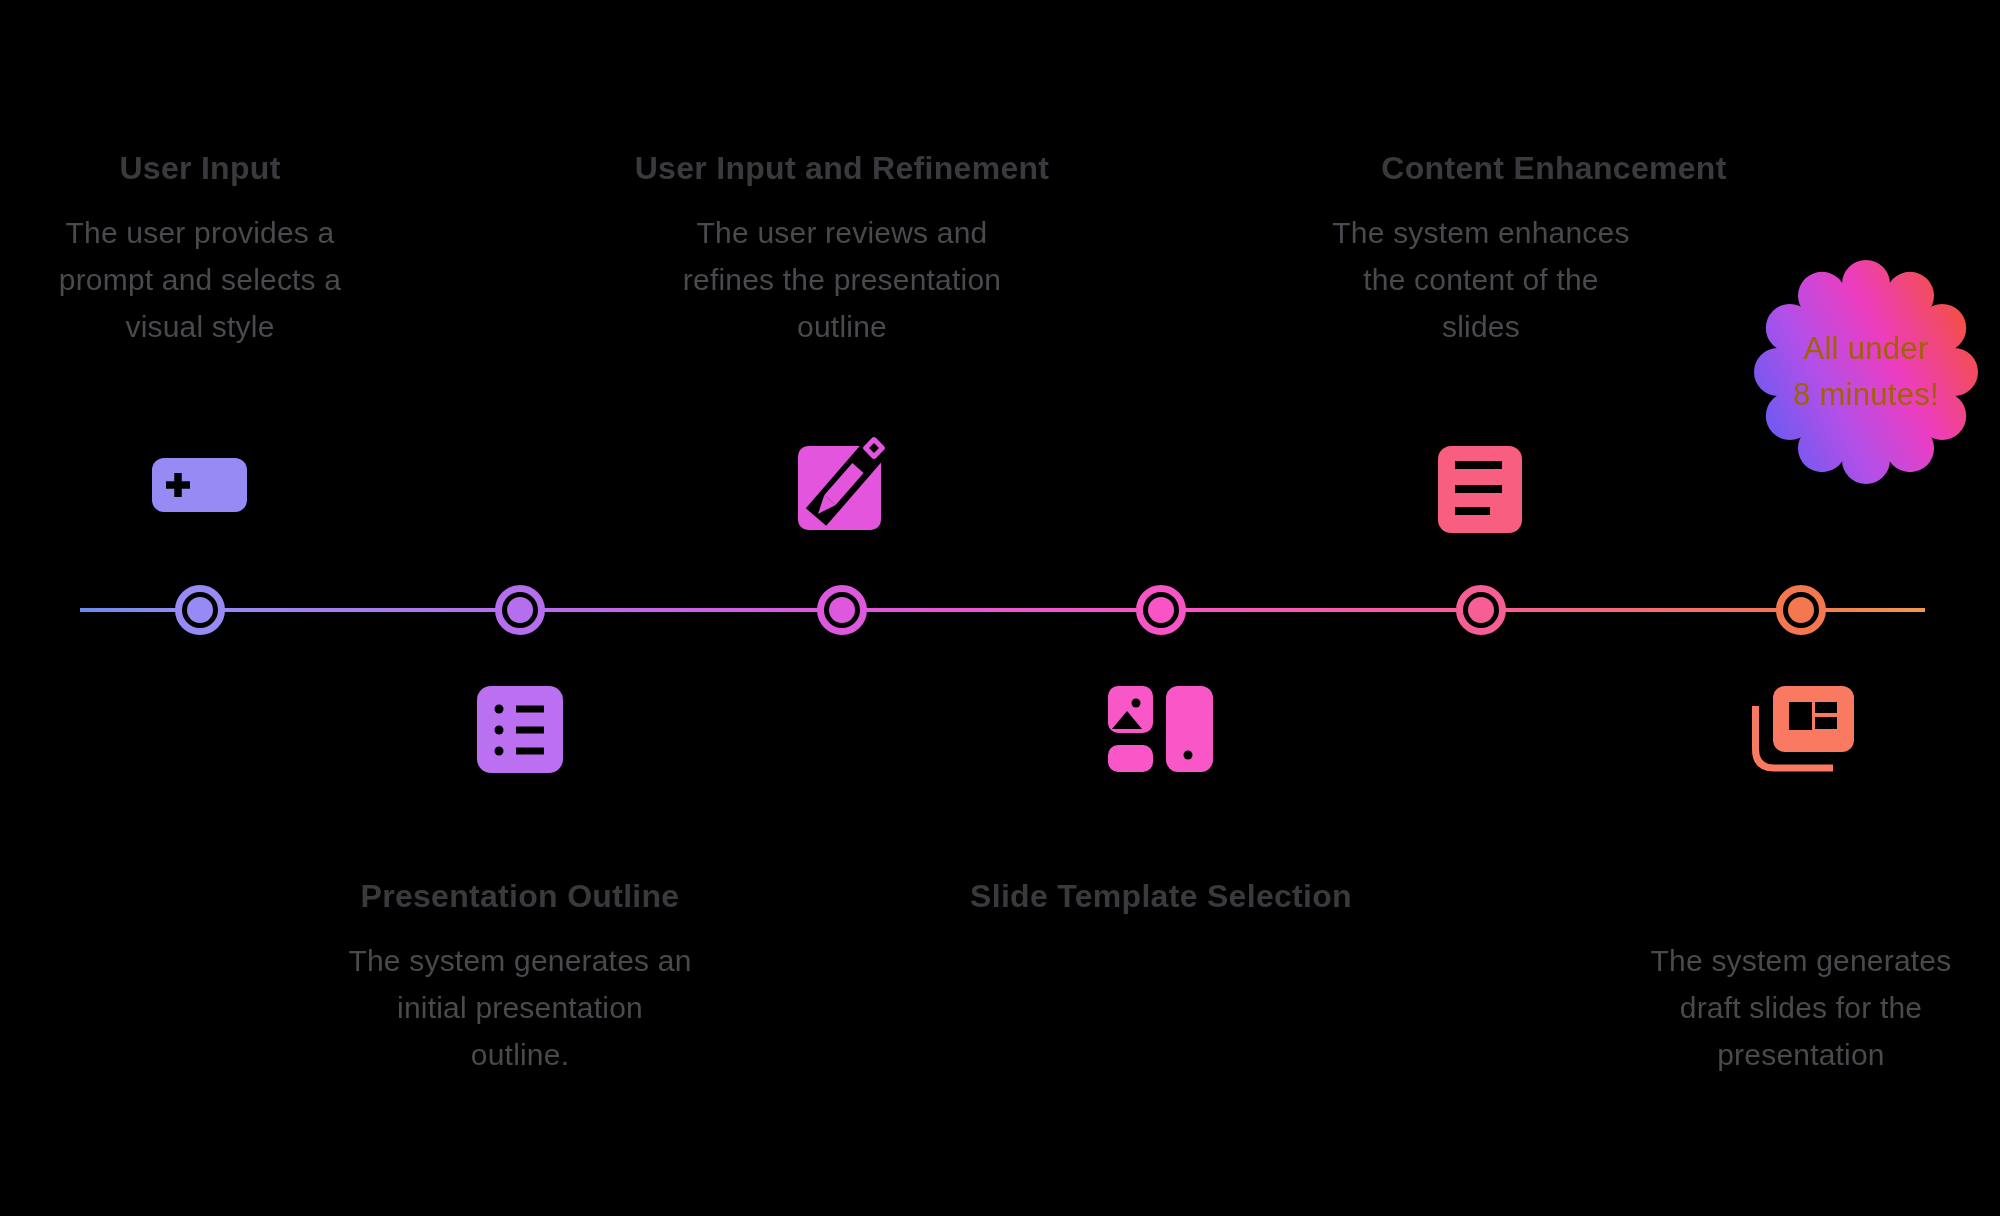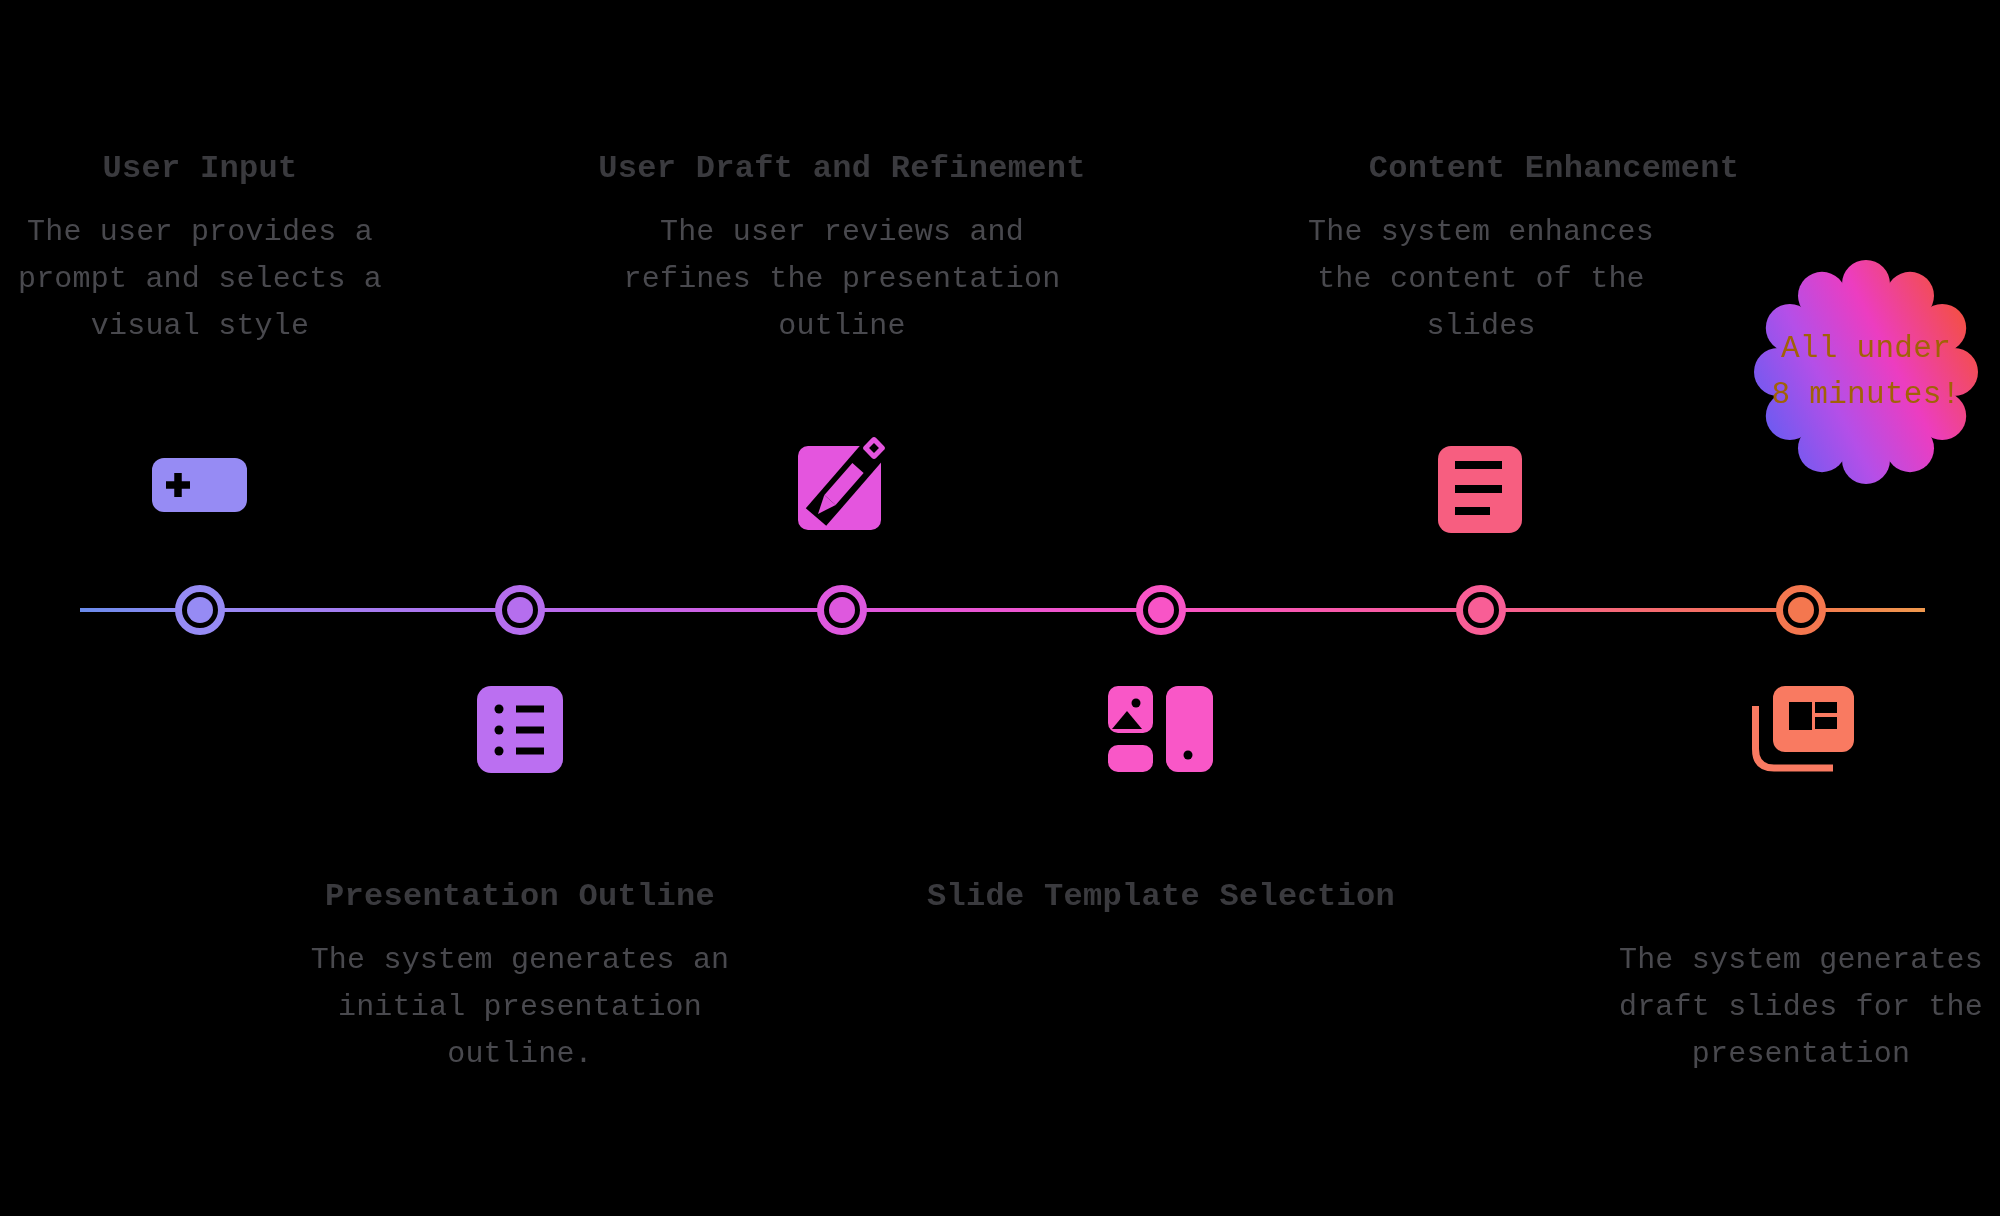--- a/index.html
+++ b/index.html
@@ -1,18 +1,18 @@
 <!DOCTYPE html>
 <html><head>
 <meta charset="utf-8">
 <style>
   html,body { margin:0; padding:0; background:#000; }
   .canvas {
     position:relative; width:2000px; height:1216px; background:#000000;
-    font-family:Liberation Mono, monospace; overflow:hidden;
+    font-family:Liberation Sans, sans-serif; overflow:hidden;
   }
   .step-title {
     position:absolute; transform:translateX(-50%);
     font-size:32px; font-weight:700; color:#3A3A3E;
     text-align:center; white-space:nowrap; letter-spacing:.3px;
   }
   .step-desc {
     position:absolute; transform:translateX(-50%); width:480px;
     font-size:30px; font-weight:400; color:#49494E;
     text-align:center; line-height:47px; white-space:pre-line; letter-spacing:.2px;
@@ -65,21 +65,21 @@
     <circle cx="22" cy="65" r="4.5" fill="#000"></circle>
     <rect x="39" y="19.5" width="28" height="7" fill="#000"></rect>
     <rect x="39" y="40.5" width="28" height="7" fill="#000"></rect>
     <rect x="39" y="61.5" width="28" height="7" fill="#000"></rect>
   </svg>
   <svg class="node" style="left:495px; top:585px" viewBox="0 0 50 50">
     <circle cx="25" cy="25" r="21.5" fill="#000" stroke-width="7" stroke="#B56EEE"></circle>
     <circle cx="25" cy="25" r="13" fill="#B56EEE"></circle>
   </svg>
 
-  <div class="step-title" style="left:842px; top:150px">User Draft and Refinement</div>
+  <div class="step-title" style="left:842px; top:150px">User Input and Refinement</div>
   <div class="step-desc" style="left:842px; top:209px">The user reviews and
 refines the presentation
 outline</div>
   <svg class="icon" style="left:796px; top:434px" width="92" height="98" viewBox="0 0 92 98">
     <rect x="2" y="12" width="83" height="84" rx="10" fill="#E455DE"></rect>
     <line x1="20" y1="83" x2="92" y2="0" stroke="#000" stroke-width="27"></line>
     <line x1="34" y1="66" x2="62" y2="34" stroke-width="15" stroke="#E455DE"></line>
     <polygon points="28.3,61.1 39.7,70.9 22,80" fill="#E455DE"></polygon>
     <rect x="69.5" y="5.5" width="17" height="17" rx="3" transform="rotate(45 78 14)" fill="#E455DE"></rect>
     <rect x="74.5" y="10.5" width="7" height="7" transform="rotate(45 78 14)" fill="#000"></rect>

